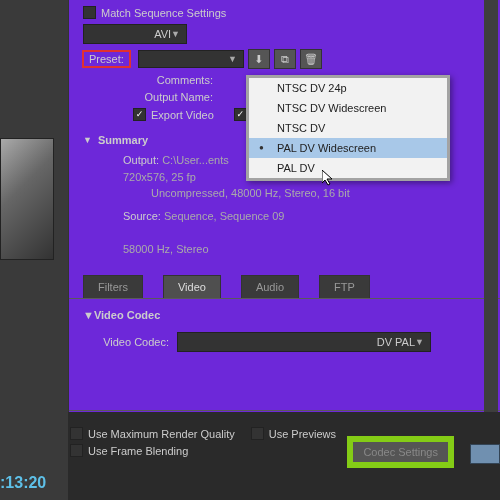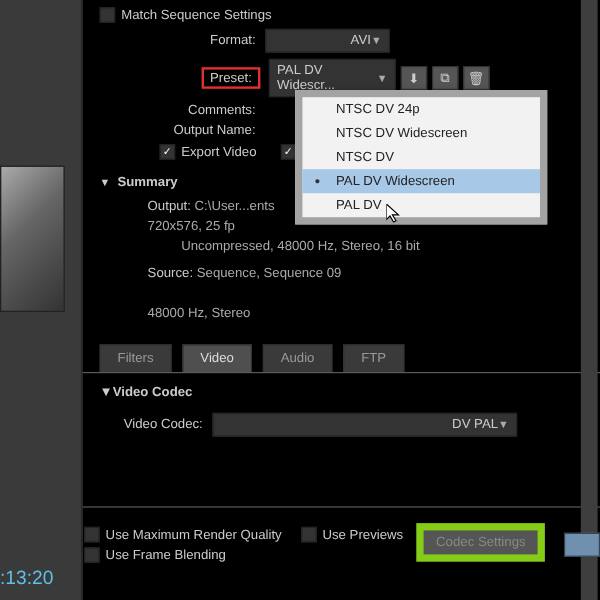--- a/index.html
+++ b/index.html
@@ -1,38 +1,38 @@
 <!DOCTYPE html>
 <html><head>
 <meta charset="utf-8">
 <style>
 body{margin:0;background:#2a2a2a;font-family:Tahoma,Arial,sans-serif;font-size:11px;color:#ccc;overflow:hidden;width:500px;height:500px;position:relative}
-.panel{position:absolute;left:68px;top:0;right:0;height:500px;background:#000000;border-left:1px solid #333}
+.panel{position:absolute;left:68px;top:0;right:0;height:412px;background:#6d28d9;border-left:1px solid #333}
 .leftstrip{position:absolute;left:0;top:0;width:68px;height:500px;background:#3a3a3a}
 .thumb{position:absolute;left:0;top:138px;width:52px;height:120px;background:linear-gradient(135deg,#aaa,#666 40%,#333);border:1px solid #222}
-.timecode{position:absolute;left:0;bottom:8px;font-size:16px;color:#5ec0e8;font-weight:normal}
+.timecode{position:absolute;left:0;bottom:8px;font-size:16px;color:#5ec0e8;font-weight:bold}
 .row{display:flex;align-items:center;margin:5px 0;padding:0 14px}
 .lbl{width:130px;text-align:right;margin-right:8px;color:#ccc}
 .chk{width:11px;height:11px;background:#333;border:1px solid #222;margin-right:5px;display:inline-flex;align-items:center;justify-content:center;cursor:pointer}
 .chk.on::after{content:"✓";color:#fff;font-size:9px;line-height:1}
 .select{background:#333;border:1px solid #222;padding:3px 6px;color:#ccc;width:90px;display:flex;align-items:center;justify-content:flex-end;cursor:pointer}
 .select .arrow{color:#aaa;font-size:9px}
 .select.wide{width:240px}
 .highlight{outline:2px solid #e03030;outline-offset:-1px}
 .iconbtn{width:20px;height:18px;background:#555;border:1px solid #333;margin-left:4px;cursor:pointer;display:flex;align-items:center;justify-content:center;color:#ccc;font-size:11px}
 .summary-h{display:flex;align-items:center;padding:8px 14px 4px;font-weight:bold}
 .summary-h .tri{margin-right:6px;font-size:9px}
 .summary-body{padding:2px 14px 2px 54px;color:#aaa;line-height:1.5}
 .summary-body b{color:#ccc;font-weight:normal}
-.tabs{display:flex;margin:16px 0 0 14px;gap:9px}
+.tabs{display:flex;margin:16px 0 0 14px;gap:20px}
 .tab{padding:5px 14px;background:#3a3a3a;color:#999;cursor:pointer;border:1px solid #333;border-bottom:none}
 .tab.active{background:#4f4f4f;color:#ddd}
 .section-h{display:flex;align-items:center;padding:10px 14px 6px;font-weight:bold;border-top:1px solid #5a5a5a}
 .codecbtn{background:#555;border:6px solid #84cc16;padding:4px 10px;color:#888;position:absolute;right:46px;top:436px}
-.dropdown{position:absolute;left:246px;top:75px;width:198px;background:#f2f2f2;border:6px solid #a3a3a3;box-shadow:2px 2px 6px rgba(0,0,0,.4);z-index:10}
+.dropdown{position:absolute;left:246px;top:75px;width:198px;background:#f2f2f2;border:3px solid #a3a3a3;box-shadow:2px 2px 6px rgba(0,0,0,.4);z-index:10}
 .dd-item{padding:4px 8px 4px 28px;color:#222;cursor:pointer;position:relative}
 .dd-item.sel{background:#a8c8e8}
 .dd-item.sel::before{content:"●";position:absolute;left:10px;color:#333;font-size:8px;top:5px}
 .cursor{position:absolute;left:322px;top:170px;z-index:20;pointer-events:none}
 .divider{height:1px;background:#5a5a5a;margin:12px 0 6px}
 .scroll{position:absolute;right:2px;top:0;width:14px;height:100%;background:#3e3e3e}
 .bottom-chks{padding:6px 1px}
 .bottom-chks .row{padding:0;margin:4px 0}
 .cornertab{position:absolute;right:0;bottom:36px;width:28px;height:18px;background:#7090b0;border:1px solid #345}
 </style>
@@ -46,31 +46,29 @@
 
 <div class="panel">
   <div class="scroll"></div>
 
   <div class="row" style="margin-top:6px">
     <span class="chk"></span>
     <span>Match Sequence Settings</span>
   </div>
 
   <div class="row">
-    <span class="lbl">Format:</span>
     <div class="select">
       <span>AVI</span>
       <span class="arrow">▼</span>
     </div>
   </div>
 
   <div class="row">
-    <span class="lbl highlight" style="width:auto;padding:2px 6px;margin-left:86px">Preset:</span>
+    <span class="lbl highlight" style="width:auto;padding:2px 6px;">Preset:</span>
     <div class="select" style="width:92px">
-      <span>PAL DV Widescr...</span>
       <span class="arrow">▼</span>
     </div>
     <span class="iconbtn">⬇</span>
     <span class="iconbtn">⧉</span>
     <span class="iconbtn">🗑</span>
   </div>
 
   <div class="row">
       <span class="lbl">Comments:</span>
     </div>
@@ -93,21 +91,21 @@
   </div>
   <div class="summary-body">
     <b>Output:</b>
     <span>C:\User...ents</span><br>
     <span>720x576, 25 fp</span><br>
     <span style="margin-left:28px">Uncompressed, 48000 Hz, Stereo, 16 bit</span><br>
     <div style="height:6px"></div>
     <b>Source:</b>
     <span>Sequence, Sequence 09</span><br>
     <br>
-    <span>48000 Hz, Stereo</span>
+    <span>58000 Hz, Stereo</span>
   </div>
 
   <div class="tabs">
     <div class="tab">Filters</div>
     <div class="tab active">Video</div>
     <div class="tab">Audio</div>
     <div class="tab">FTP</div>
   </div>
 
   <div class="section-h">

